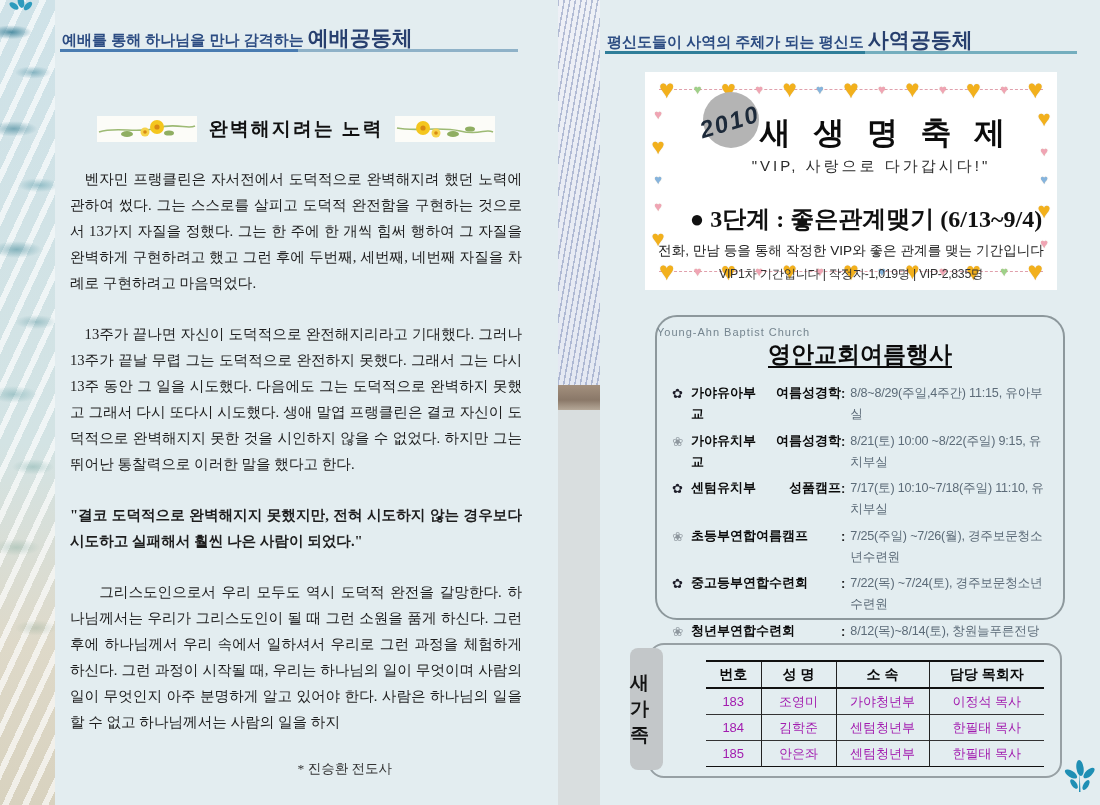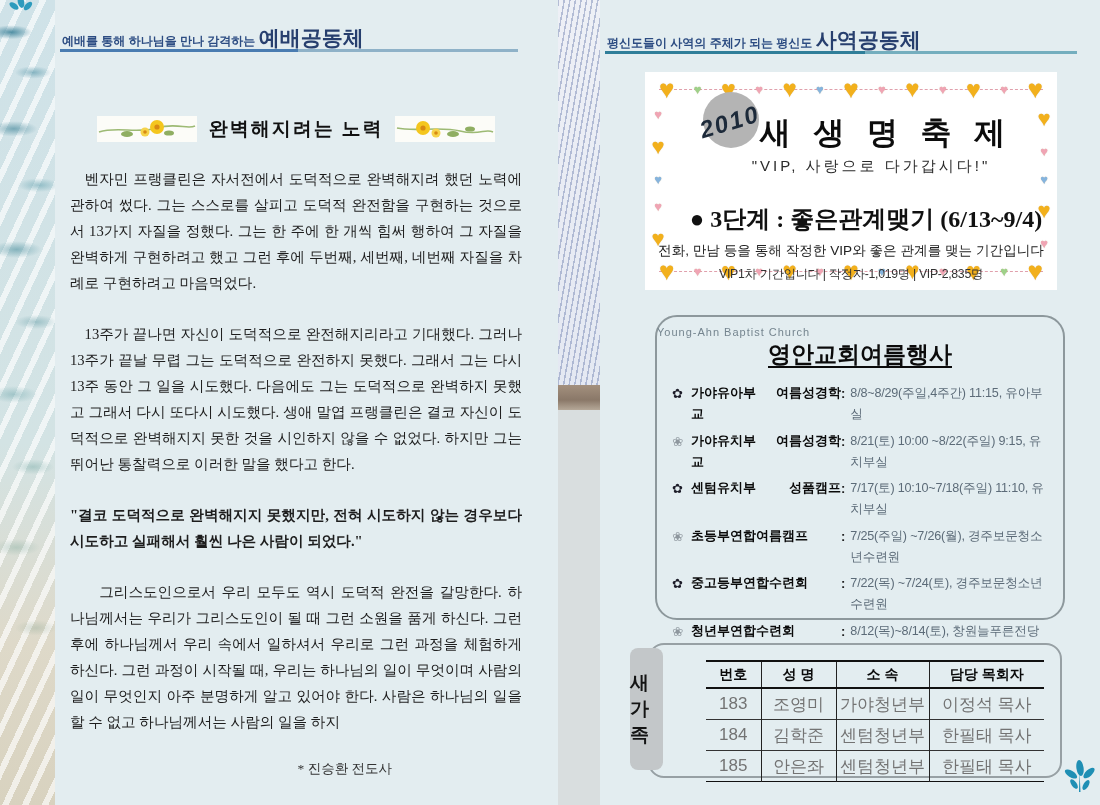--- a/index.html
+++ b/index.html
@@ -35,21 +35,21 @@
       repeating-linear-gradient(100deg, rgba(85,105,160,.38) 0 1.5px, rgba(0,0,0,0) 1.5px 5.5px),
       linear-gradient(#eef0f6, #e4e8f2);
   }
   .book-strip .edge-part { height:25px; background:linear-gradient(#a3907e,#8a7868 60%,#b5a898); }
   .book-strip .gray-part { height:395px; background:#d9dedf; }
 
   .corner-leaf { position:absolute; }
 
   
   .page-header { position:absolute; white-space:nowrap; }
-  .page-header .hdr-prefix { font-size:12px; font-weight:bold; color:#2c4c82; }
+  .page-header .hdr-prefix { font-size:15px; font-weight:bold; color:#2c4c82; }
   .page-header .hdr-strong { font-size:21px; font-weight:bold; color:#273f6e; }
   .hdr-rule { position:absolute; height:3px; }
   .hdr-rule.left-rule  { background:linear-gradient(to right,#4a7cb1 0 52%,#8fb2c8 52%); }
   .hdr-rule.right-rule { background:linear-gradient(to right,#2f7e99 0 55%,#74aebe 55%); }
 
   
   .article { position:absolute; left:70px; top:116px; width:452px; }
   .article-title-row { display:flex; align-items:center; justify-content:center; gap:12px; margin-bottom:24px; }
   .article-title { font-size:19px; font-weight:bold; letter-spacing:2px; color:#111;
                    font-family:"Liberation Serif","DejaVu Serif",serif; }
@@ -110,21 +110,21 @@
   
   .newfam-tab { position:absolute; left:630px; top:648px; width:33px; height:122px;
                 background:#c3c7c9; border-radius:8px; display:flex; flex-direction:column;
                 justify-content:space-around; align-items:center; font-size:19px; font-weight:bold;
                 color:#141414; padding:6px 0; z-index:1; }
   .newfam-box { position:absolute; left:648px; top:643px; width:414px; height:135px;
                 border:2.5px solid #97a0a4; border-radius:16px; background:#e3edf0; }
   .newfam-table { border-collapse:collapse; margin:15px 0 0 56px; width:338px; table-layout:fixed; }
   .newfam-table th, .newfam-table td { text-align:center; padding:3.5px 0; }
   .newfam-table th { font-size:14px; font-weight:bold; color:#0a0a0a; }
-  .newfam-table td { font-size:17px; color:#737373; }
+  .newfam-table td { font-size:13px; color:#a21caf; }
   .newfam-table thead tr { border-top:2.5px solid #111; border-bottom:2px solid #111; }
   .newfam-table tbody tr { border-bottom:1.3px solid #333; }
   .newfam-table tbody tr:last-child { border-bottom:1.8px solid #111; }
   .newfam-table th + th, .newfam-table td + td { border-left:1.4px solid #222; }
   .col-no{width:55px} .col-name{width:75px} .col-dept{width:93px} .col-pastor{width:115px}
 </style>
 </head>
 <body>
 
 <div class="water-strip"></div>

